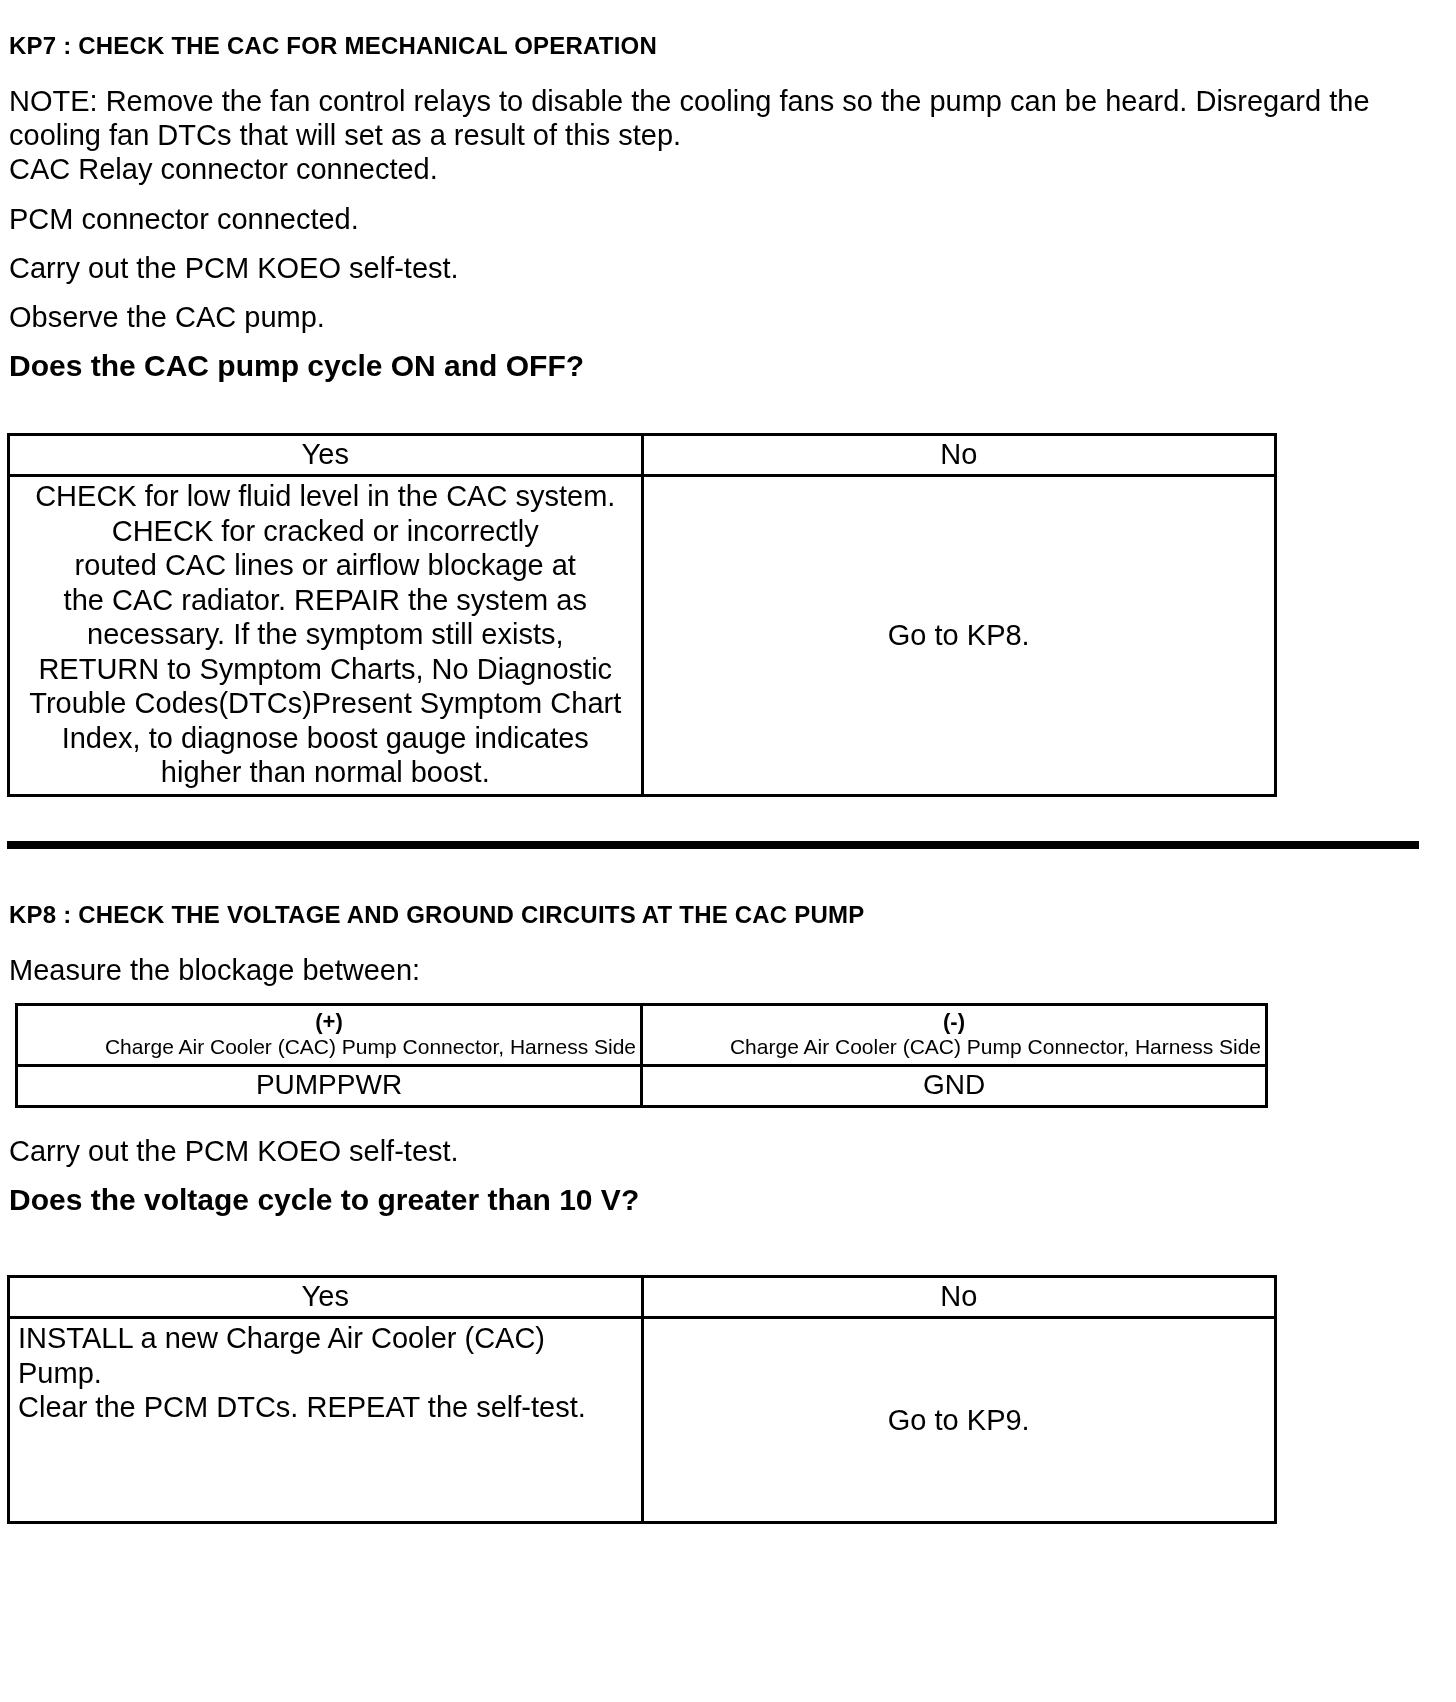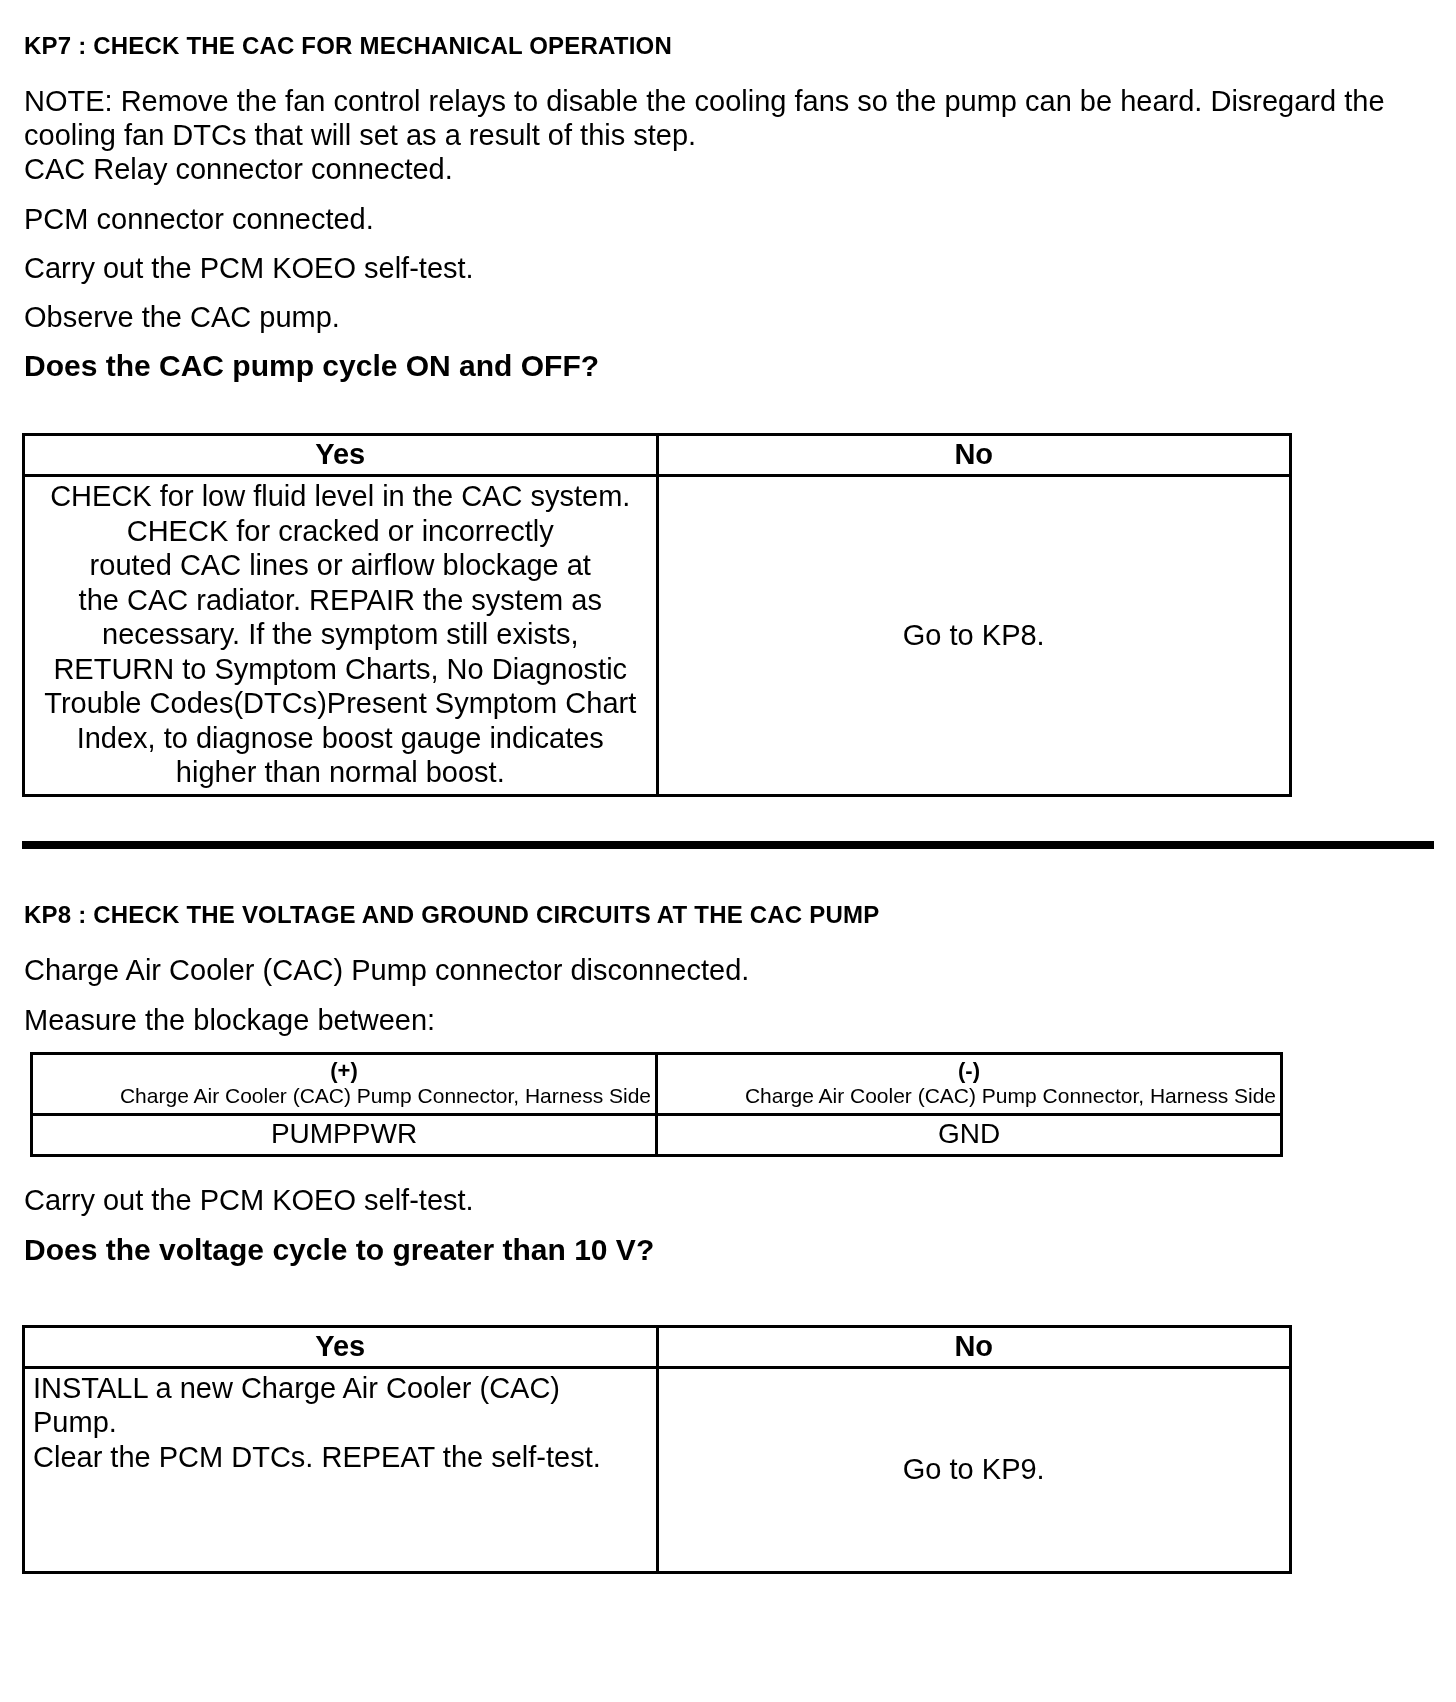--- a/index.html
+++ b/index.html
@@ -5,21 +5,21 @@
   * { box-sizing: border-box; margin: 0; padding: 0; }
   html, body { background: #ffffff; }
   body {
     font-family: "Liberation Sans", "DejaVu Sans", sans-serif;
     color: #000;
   }
   .page {
     width: 1456px;
     min-height: 1702px;
     background: #fff;
-    padding: 26px 22px 28px 22px;
+    padding: 26px 22px 28px 7px;
   }
   .step-title {
     font-size: 24px;
     font-weight: bold;
     letter-spacing: 0.2px;
     margin: 6px 0 24px 2px;
   }
   .body-text {
     font-size: 29px;
     line-height: 1.18;
@@ -36,21 +36,21 @@
     border-collapse: collapse;
     table-layout: fixed;
     width: 1270px;
     margin: 50px 0 0 0;
   }
   .yn-table th, .yn-table td {
     border: 3px solid #000;
   }
   .yn-head {
     font-size: 29px;
-    font-weight: bold;
+    font-weight: normal;
     text-align: center;
     padding: 2px 0 3px;
   }
   .action-cell {
     font-size: 29px;
     line-height: 1.19;
     padding: 2px 8px 4px 8px;
     vertical-align: top;
   }
   .pre { white-space: pre-line; }
@@ -121,21 +121,20 @@
         </tr>
       </tbody>
     </table>
   </section>
 
   <hr class="thick-rule rule-mid">
 
   <section>
     <h2 class="step-title">KP8 : CHECK THE VOLTAGE AND GROUND CIRCUITS AT THE CAC PUMP</h2>
 
-    <p class="body-text">Charge Air Cooler (CAC) Pump connector disconnected.</p>
     <p class="body-text">Measure the blockage between:</p>
 
     <table class="meas-table">
       <tbody>
         <tr>
           <td class="meas-head">
             <div class="meas-sign">(+)</div>
             <div class="meas-sub">Charge Air Cooler (CAC) Pump Connector, Harness Side</div>
           </td>
           <td class="meas-head">

